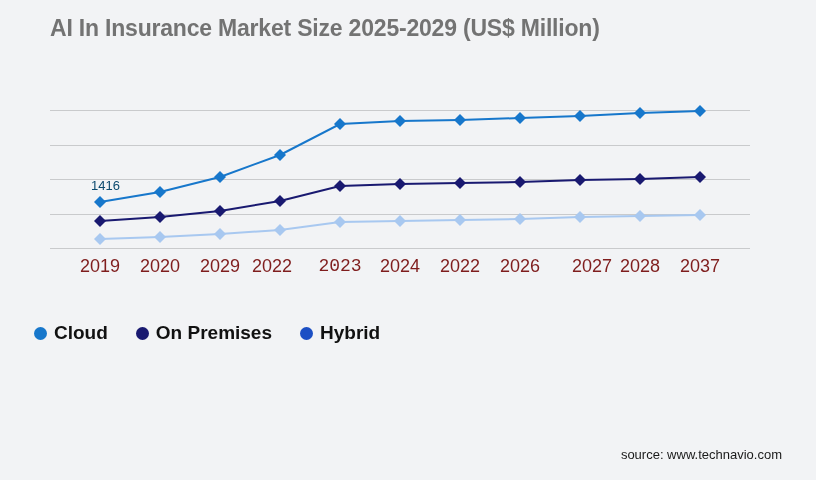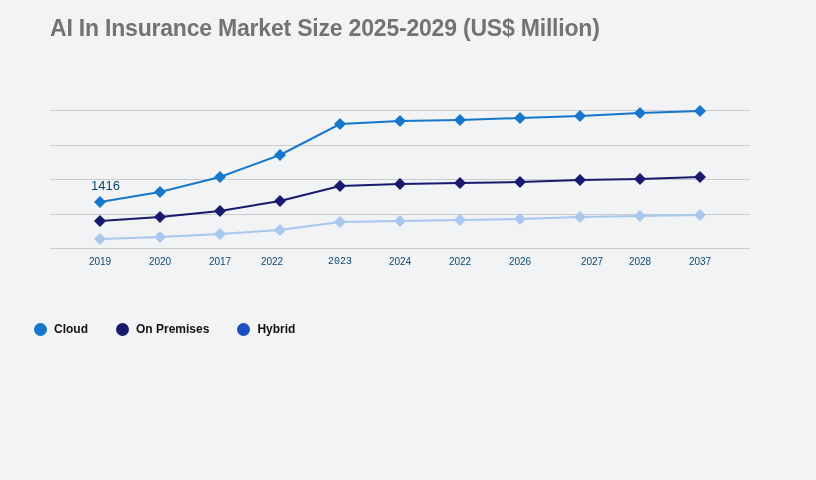--- a/index.html
+++ b/index.html
@@ -38,22 +38,22 @@
     width: 816px;
     height: 300px;
   }
   #plot-svg {
     position: absolute;
     left: 0;
     top: 0;
   }
   .xlabel {
     position: absolute;
-    font-size: 10px;
-    color: #0c4a6e;
+    font-size: 18px;
+    color: #7f1d1d;
     text-align: center;
     transform: translateX(-50%);
     white-space: nowrap;
   }
   #data-label-1416 {
     position: absolute;
     font-size: 13px;
     color: #0c4a6e;
     white-space: nowrap;
   }
@@ -70,21 +70,21 @@
     align-items: center;
     gap: 7px;
   }
   .legend-dot {
     width: 13px;
     height: 13px;
     border-radius: 50%;
     display: inline-block;
   }
   .legend-label {
-    font-size: 12px;
+    font-size: 19px;
     font-weight: bold;
     color: #111111;
     white-space: nowrap;
   }
   #source {
     position: absolute;
     right: 34px;
     bottom: 18px;
     font-size: 13px;
     color: #1a1a1a;
@@ -143,21 +143,21 @@
           <polygon points="400,215 406,221 400,227 394,221" fill="#a8c8f0"></polygon>
           <polygon points="460,214 466,220 460,226 454,220" fill="#a8c8f0"></polygon>
           <polygon points="520,213 526,219 520,225 514,219" fill="#a8c8f0"></polygon>
           <polygon points="580,211 586,217 580,223 574,217" fill="#a8c8f0"></polygon>
           <polygon points="640,210 646,216 640,222 634,216" fill="#a8c8f0"></polygon>
           <polygon points="700,209 706,215 700,221 694,215" fill="#a8c8f0"></polygon>
         </g>
       </svg>
   <div class="xlabel" style="left: 100px; top: 256px;">2019</div>
       <div class="xlabel" style="left: 160px; top: 256px;">2020</div>
-      <div class="xlabel" style="left: 220px; top: 256px;">2017</div>
+      <div class="xlabel" style="left: 220px; top: 256px;">2029</div>
       <div class="xlabel" style="left: 272px; top: 256px;">2022</div>
       <div class="xlabel" style="left: 340px; top: 256px; font-family: Liberation Mono, monospace;">2023</div>
       <div class="xlabel" style="left: 400px; top: 256px;">2024</div>
       <div class="xlabel" style="left: 460px; top: 256px;">2022</div>
       <div class="xlabel" style="left: 520px; top: 256px;">2026</div>
       <div class="xlabel" style="left: 580px; top: 256px; margin-left: 12px;">2027</div>
       <div class="xlabel" style="left: 640px; top: 256px;">2028</div>
       <div class="xlabel" style="left: 700px; top: 256px;">2037</div>
       <div id="data-label-1416" style="left: 91px; top: 178px;">1416</div>
     </div>
@@ -170,14 +170,15 @@
       <div class="legend-item">
         <span class="legend-dot" style="background: rgb(25, 25, 112);"></span>
         <span class="legend-label">On Premises</span>
       </div>
       <div class="legend-item">
         <span class="legend-dot" style="background: rgb(28, 79, 196);"></span>
         <span class="legend-label">Hybrid</span>
       </div>
     </div>
 
+  <div id="source">source: www.technavio.com</div>
 
 </div>
 
 </body></html>

